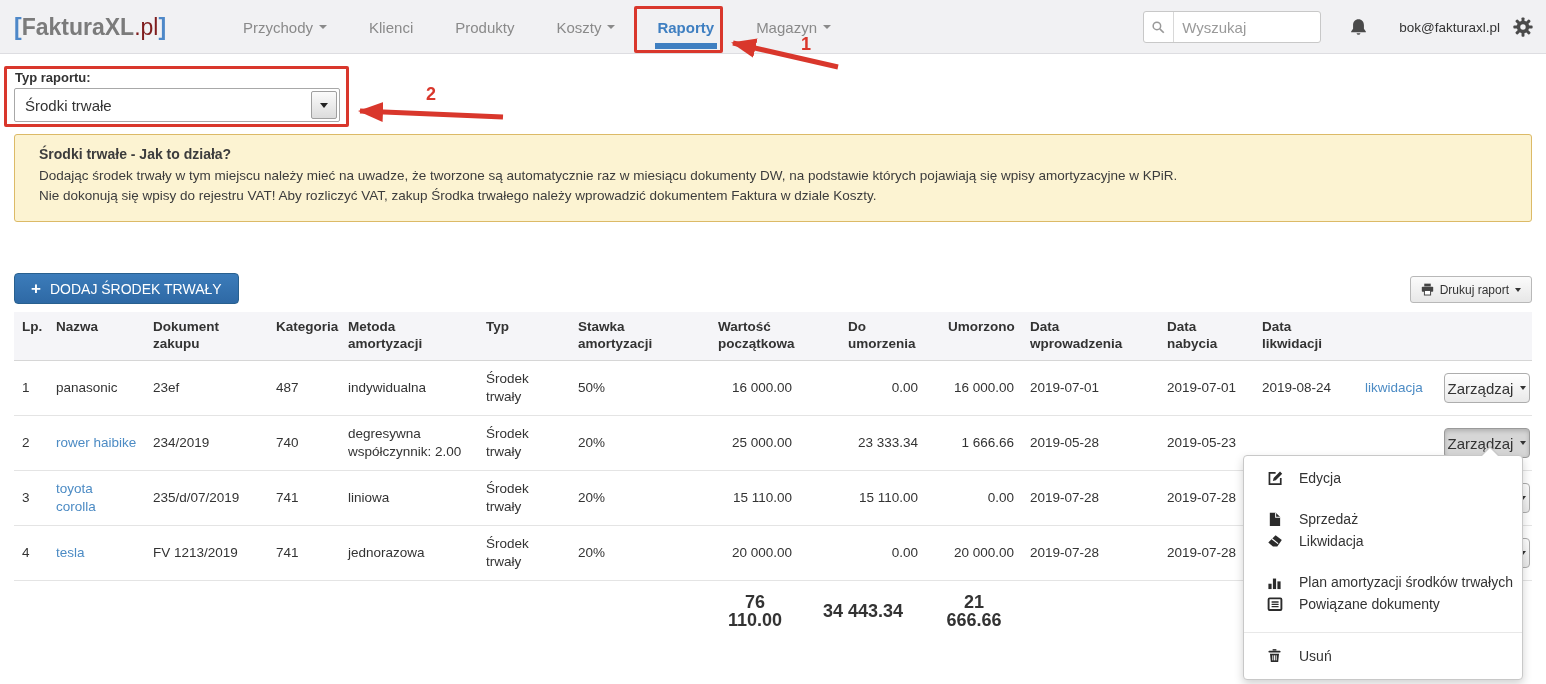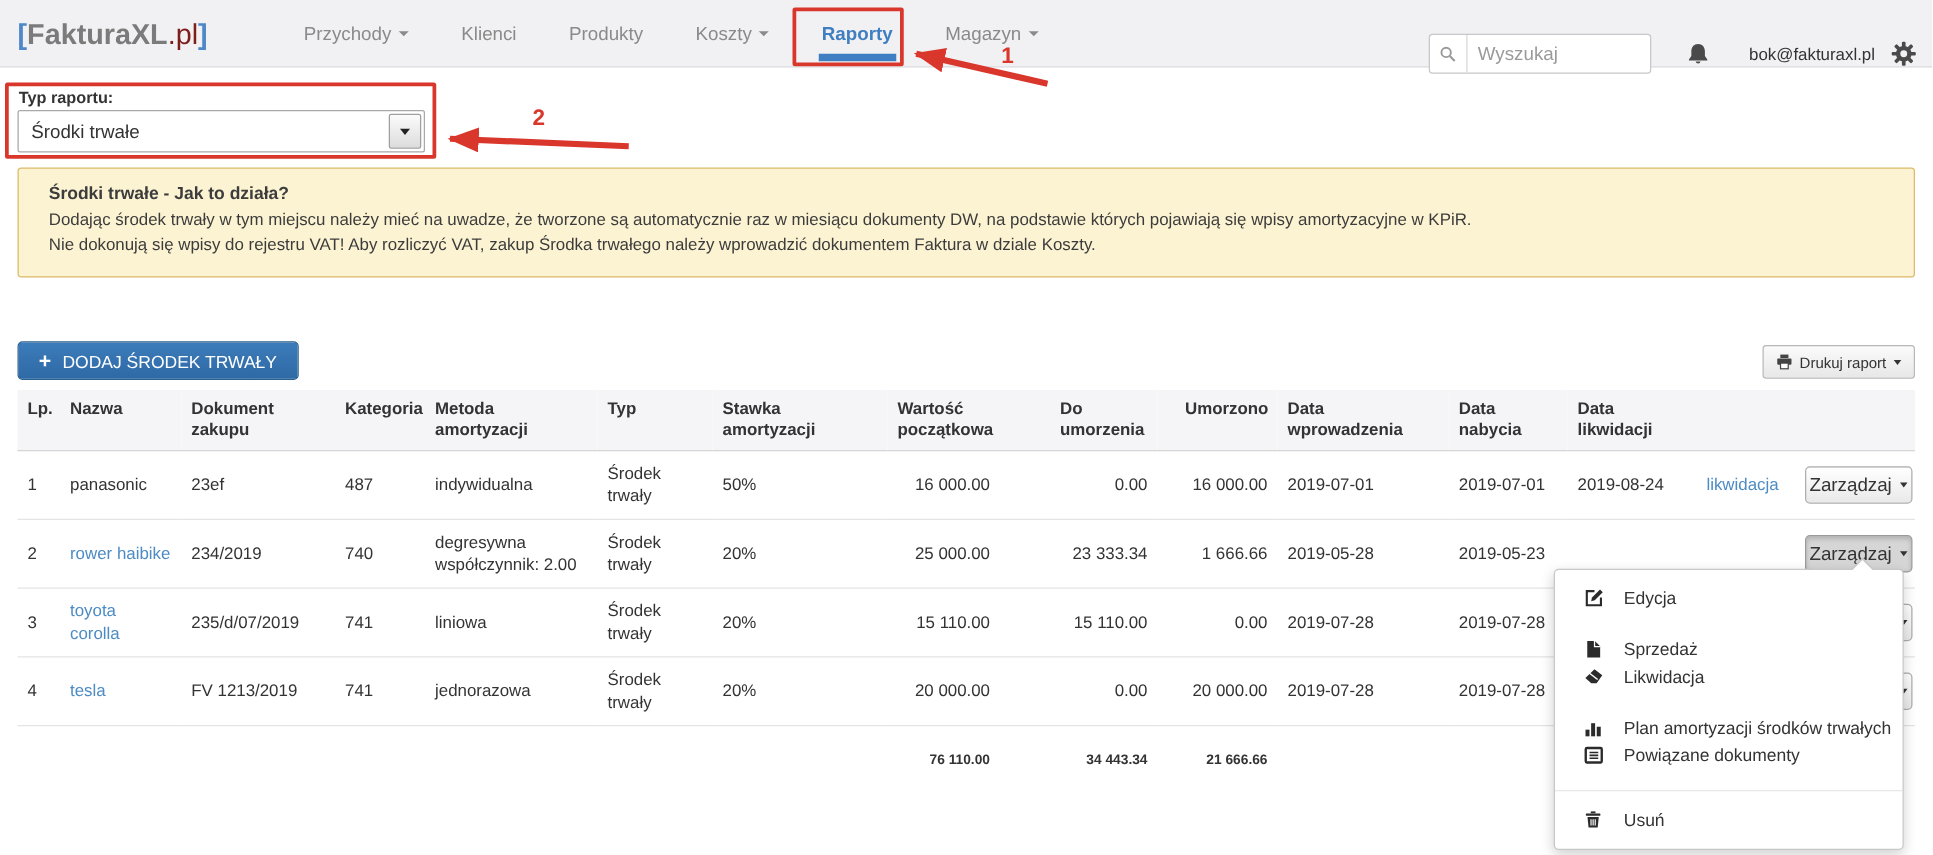--- a/index.html
+++ b/index.html
@@ -17,21 +17,21 @@
 
   .nav { position:absolute; left:222px; top:0; height:54px; display:flex; align-items:center; }
   .nav-item { position:relative; height:54px; display:flex; align-items:center; gap:6px;
               padding:0 21px; font-size:15px; color:#8a8a8a; cursor:pointer; }
   .nav-item.active { color:#3f7fc1; font-weight:700;justify-content:flex-end; }
   .nav-underline { position:absolute; bottom:5px; left:50%; transform:translateX(-50%);
                    width:62px; height:6px; background:#3f7fc1; }
   .caret-sm { width:0; height:0; border-left:4px solid transparent; border-right:4px solid transparent;
               border-top:4px solid #8a8a8a; display:inline-block; }
 
-  .top-right { position:absolute; right:12px; top:16px; height:54px; display:flex; align-items:center; }
+  .top-right { position:absolute; right:12px; top:0; height:54px; display:flex; align-items:center; }
   .search-box { display:flex; align-items:center; width:178px; height:32px; background:#fff;
                 border:1px solid #c8c8c8; border-radius:3px; overflow:hidden; }
   .search-seg { width:30px; height:100%; display:flex; align-items:center; justify-content:center;
                 border-right:1px solid #d8d8d8; }
   .search-box input { flex:1; border:none; outline:none; font-size:15px; color:#555;
                       padding:0 8px; width:100%; font-family:inherit; background:transparent; }
   .search-box input::placeholder { color:#9a9a9a; }
   .bell-wrap { margin-left:27px; cursor:pointer; display:flex; }
   .user-email { margin-left:30px; font-size:13.5px; color:#333; cursor:pointer; }
   .gear-wrap { margin-left:12px; cursor:pointer; display:flex; }
@@ -66,21 +66,21 @@
   
   table.assets { position:absolute; left:14px; top:312px; width:1518px; border-collapse:collapse; table-layout:fixed; }
   .assets th { text-align:left; vertical-align:top; padding:6px 8px 8px 8px; font-size:13.5px;
                font-weight:700; color:#333; background:#f5f5f8; border-bottom:1px solid #d6d6d6; line-height:17px; }
   .assets th.pl40 { padding-left:48px; }
   .assets th.pl22 { padding-left:22px; }
   .assets td { padding:9px 8px; font-size:13.5px; color:#333; vertical-align:middle;
                line-height:18px; height:54px; }
   .assets tbody td { border-top:1px solid #e4e4e4; }
   .assets tbody tr:first-child td { border-top:none; }
-  .assets tfoot td { border-top:1px solid #e4e4e4; padding:12px 8px; font-size:11px; }
+  .assets tfoot td { border-top:1px solid #e4e4e4; padding:12px 8px; font-size:18px;text-align:center; }
   .num { text-align:right; }
   .bold { font-weight:700; }
   .cell-block { display:block; white-space:nowrap; }
   a.tbl-link { color:#4c8bc4; text-decoration:none; cursor:pointer; }
   .liq-cell { text-align:center; }
   .btn-manage { width:86px; height:30px; border:1px solid #adadad; border-radius:4px;
                 background:linear-gradient(#ffffff,#e9e9e9); color:#333; font-size:15px;
                 display:inline-flex; align-items:center; justify-content:center; gap:7px;
                 cursor:pointer; font-family:inherit; }
   .btn-manage.pressed { background:#d6d6d6; box-shadow:inset 0 2px 4px rgba(0,0,0,.18); border-color:#9a9a9a; }

